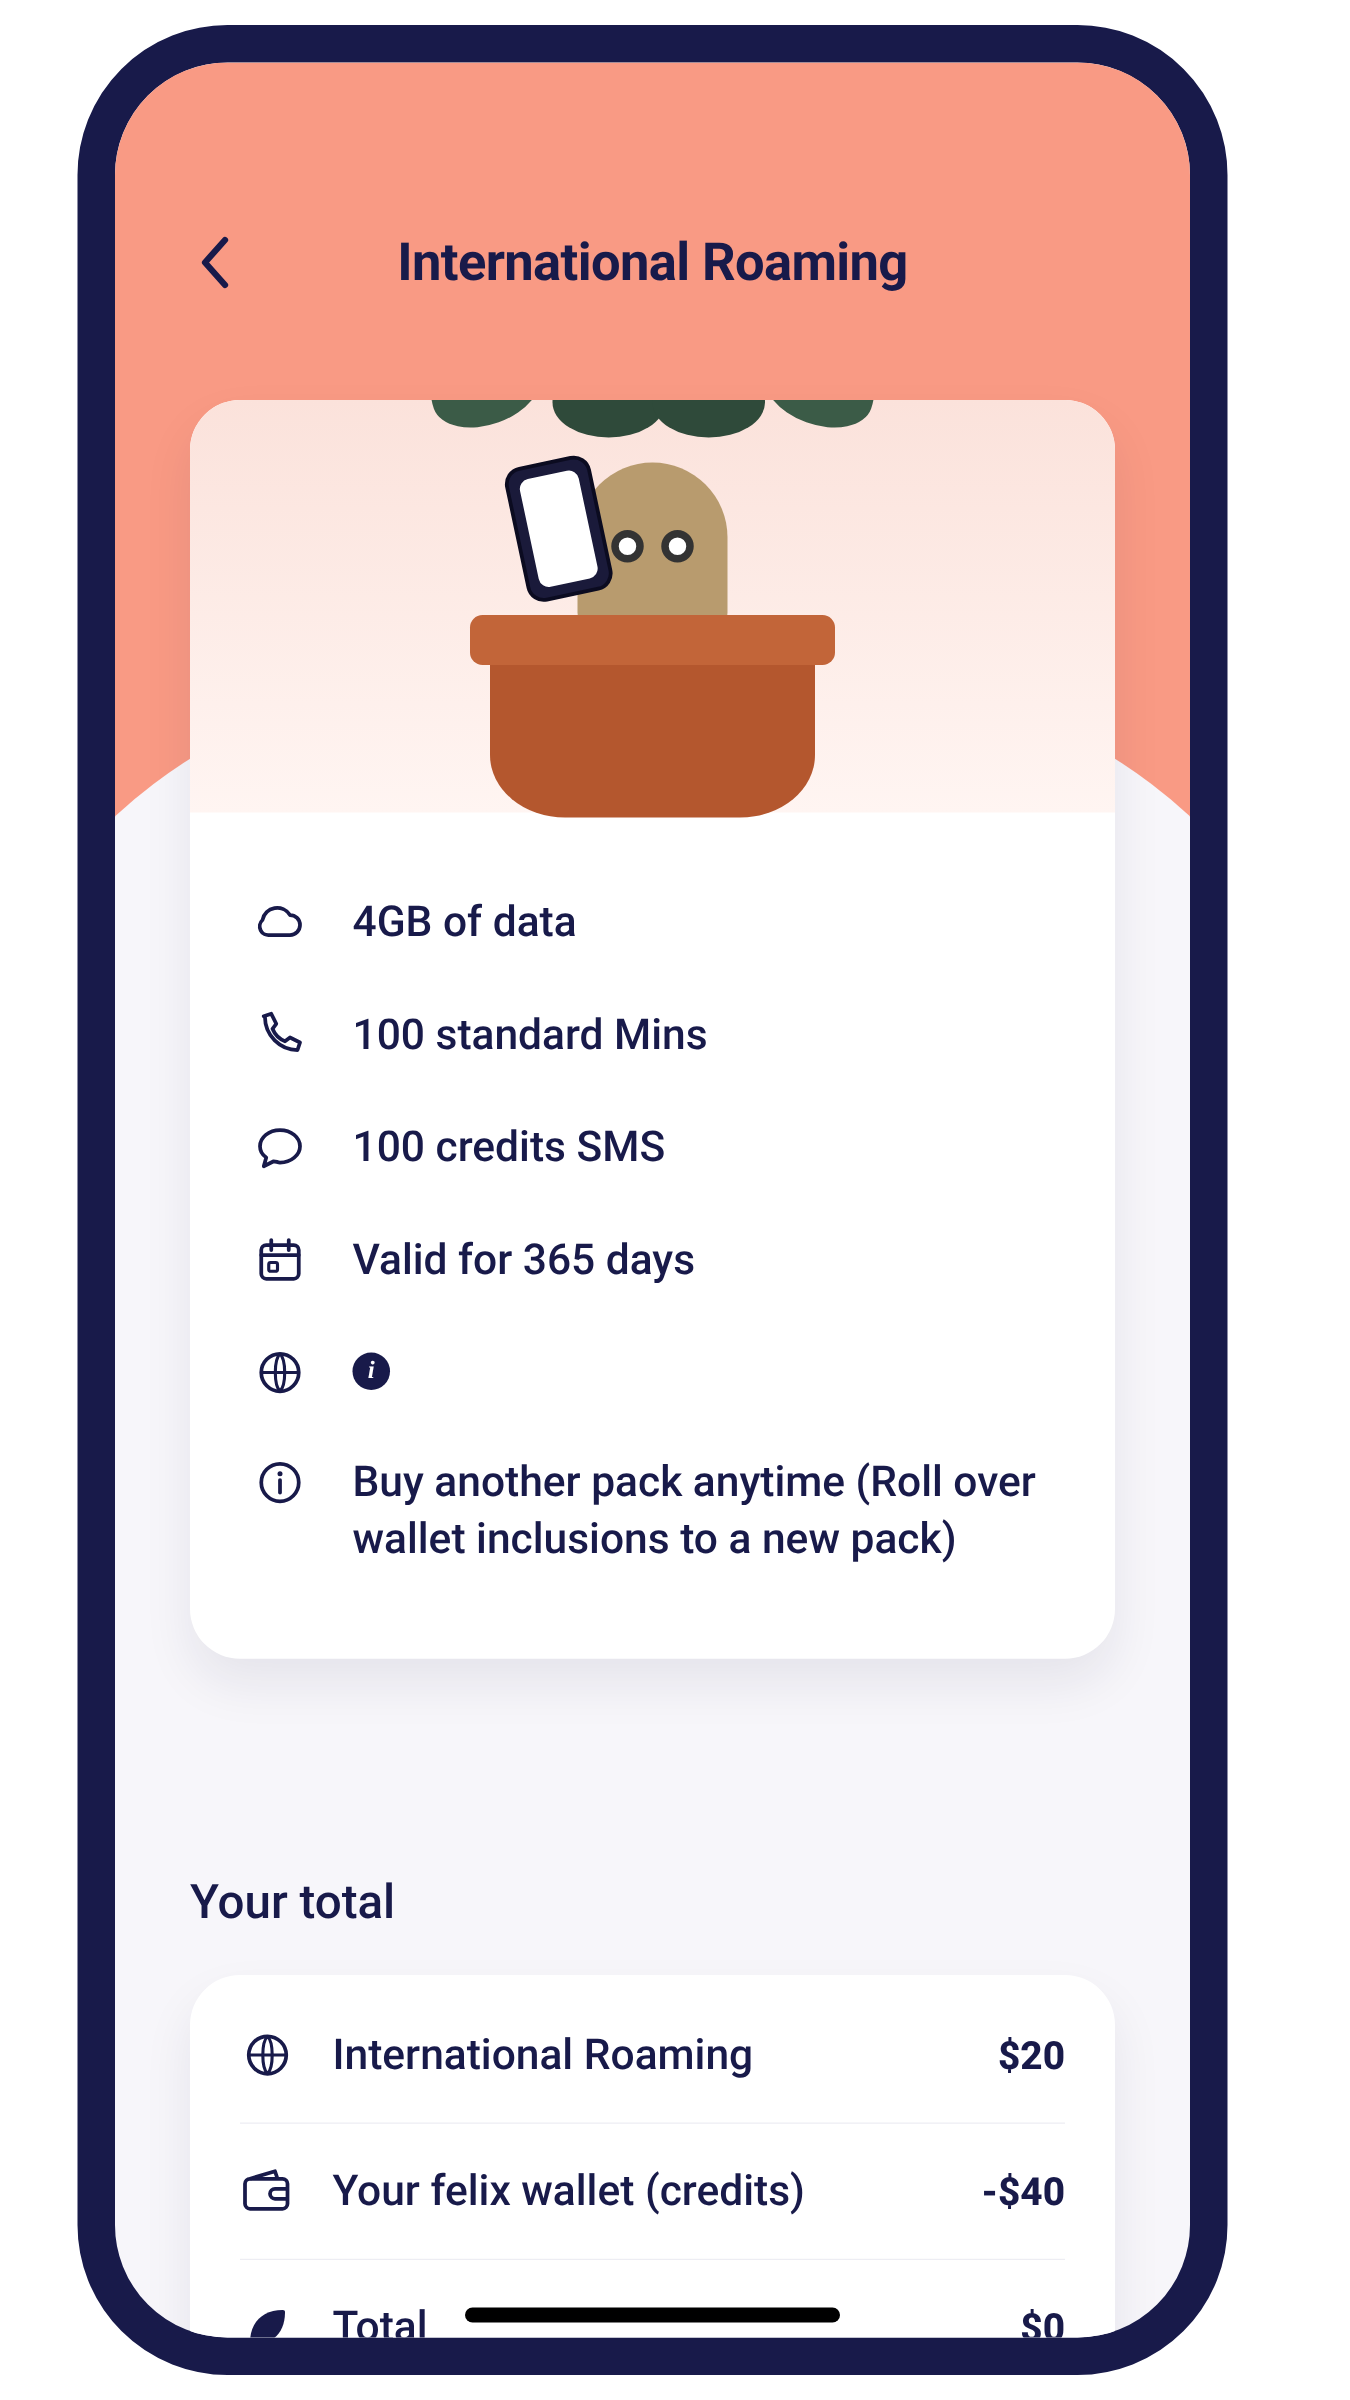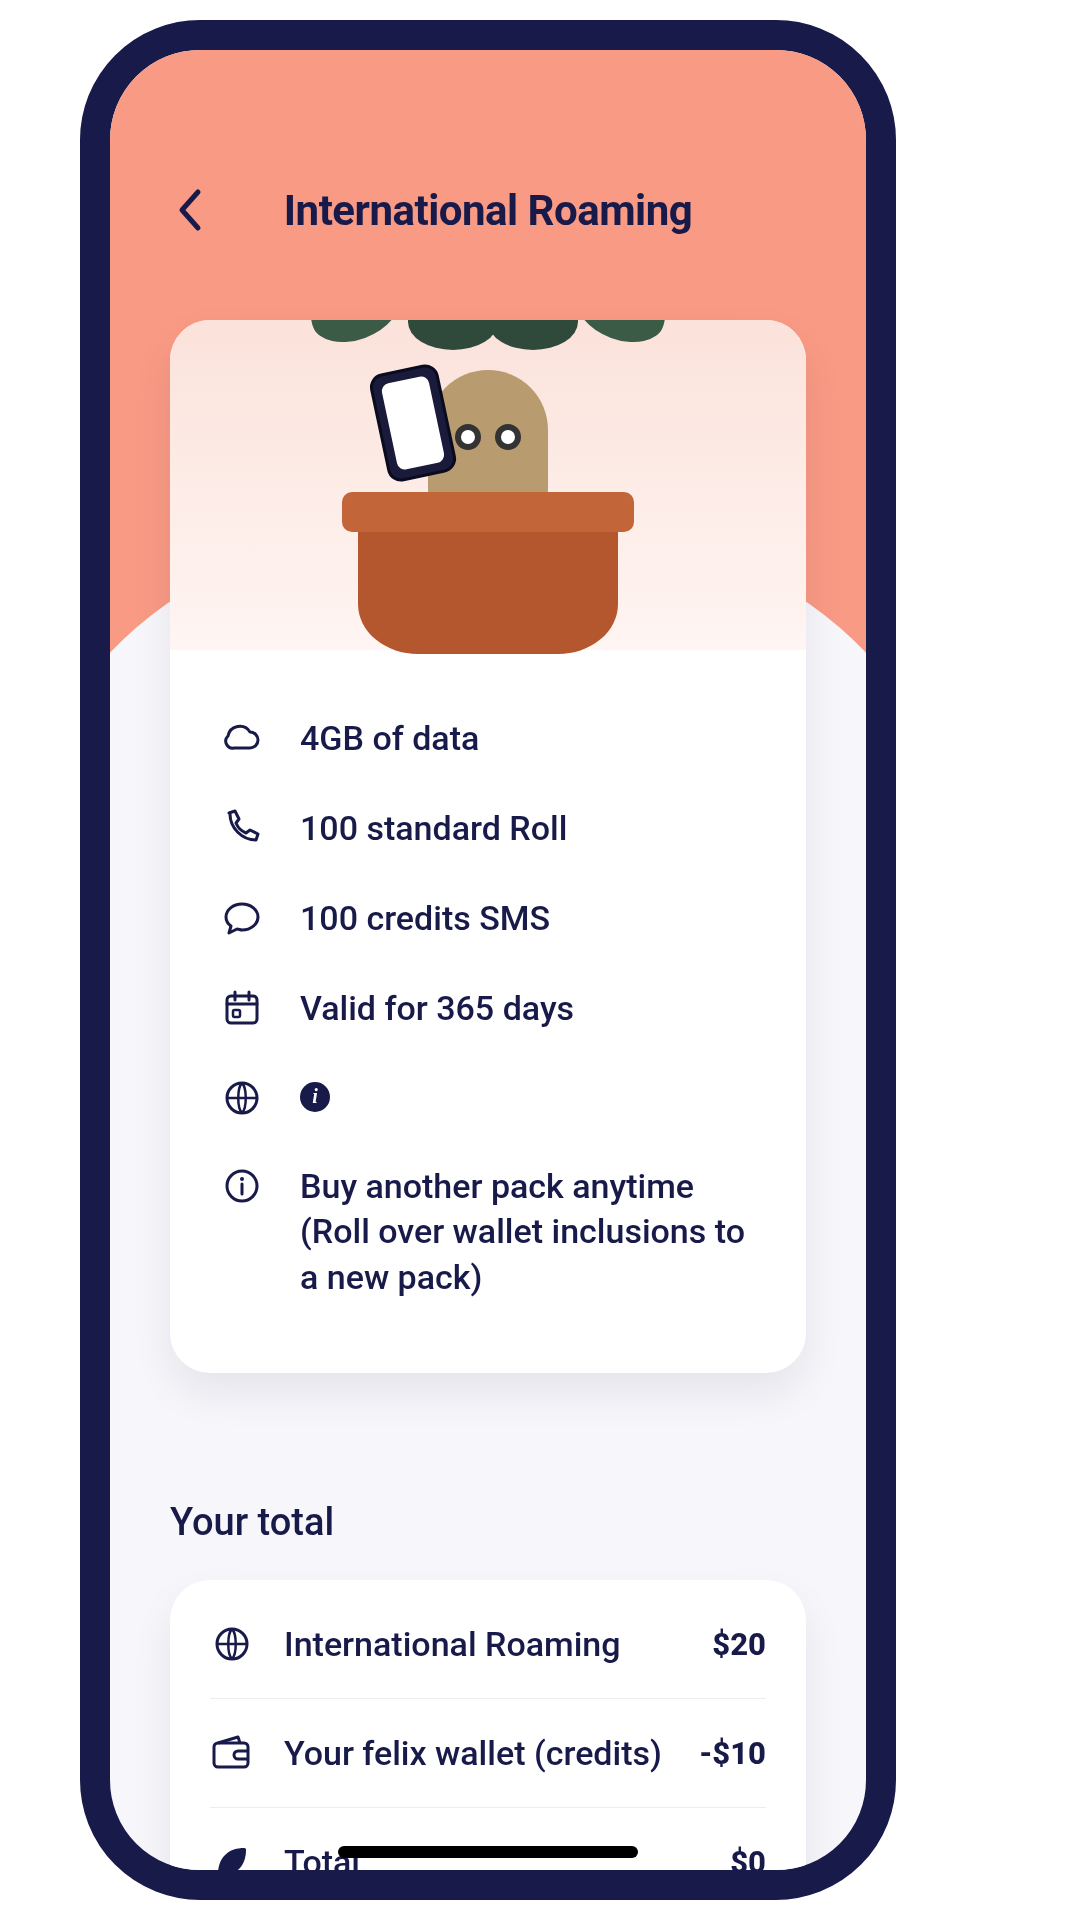--- a/index.html
+++ b/index.html
@@ -13,22 +13,22 @@
   body{
     font-family:-apple-system,BlinkMacSystemFont,"Segoe UI",Roboto,Helvetica,Arial,sans-serif;
     background:var(--white);
     width:1080px;height:1920px;
     overflow:hidden;
   }
 
   
   .frame{
     position:absolute;
-    left:80px; top:20px;
-    width:816px; height:1880px;
+    left:62px; top:20px;
+    width:920px; height:1880px;
     border:30px solid var(--navy);
     border-radius:120px;
     background:var(--offwhite);
     overflow:hidden;
   }
   .home-indicator{
     position:absolute;
     bottom:12px; left:50%; transform:translateX(-50%);
     width:300px; height:12px;
     background:#000;
@@ -258,21 +258,21 @@
           </span>
           <span class="text">4GB of data</span>
         </div>
 
         <div class="feat">
           <span class="icon">
             <svg width="40" height="40" viewBox="0 0 40 40" fill="none">
                 <path d="M8 6c0 14 12 26 26 26l2-6-8-4-4 3c-5-2-8-5-10-10l3-4-4-8-6 2z" stroke="#181A4A" stroke-width="3" stroke-linejoin="round"></path>
               </svg>
           </span>
-          <span class="text">100 standard Roll</span>
+          <span class="text">100 standard Mins</span>
         </div>
 
         <div class="feat">
           <span class="icon">
             <svg width="40" height="40" viewBox="0 0 40 40" fill="none">
                 <path d="M20 6C11 6 4 12 4 19c0 4 2 7 5 9l-2 7 8-4c2 0 3 1 5 1 9 0 16-6 16-13S29 6 20 6z" stroke="#181A4A" stroke-width="3" stroke-linejoin="round"></path>
               </svg>
           </span>
           <span class="text">100 credits SMS</span>
         </div>
@@ -327,21 +327,21 @@
       </div>
       <div class="trow">
         <span class="icon">
           <svg width="44" height="40" viewBox="0 0 44 40" fill="none">
             <rect x="4" y="10" width="34" height="24" rx="4" stroke="#181A4A" stroke-width="3"></rect>
             <path d="M38 18h-10a4 4 0 0 0 0 8h10" stroke="#181A4A" stroke-width="3"></path>
             <path d="M8 10l20-6 2 6" stroke="#181A4A" stroke-width="3" stroke-linejoin="round"></path>
           </svg>
         </span>
         <span class="label">Your felix wallet (credits)</span>
-        <span class="amount">-$10</span>
+        <span class="amount">-$40</span>
       </div>
       <div class="trow">
         <span class="icon">
           <svg width="36" height="36" viewBox="0 0 36 36">
               <path d="M30 4C14 4 4 14 4 30c0 1 0 2 0 2s1 0 2 0C22 32 32 22 32 6c0-1 0-2-2-2z" fill="#181A4A"></path>
             </svg>
         </span>
         <span class="label">Total</span>
         <span class="amount">$0</span>
       </div>

